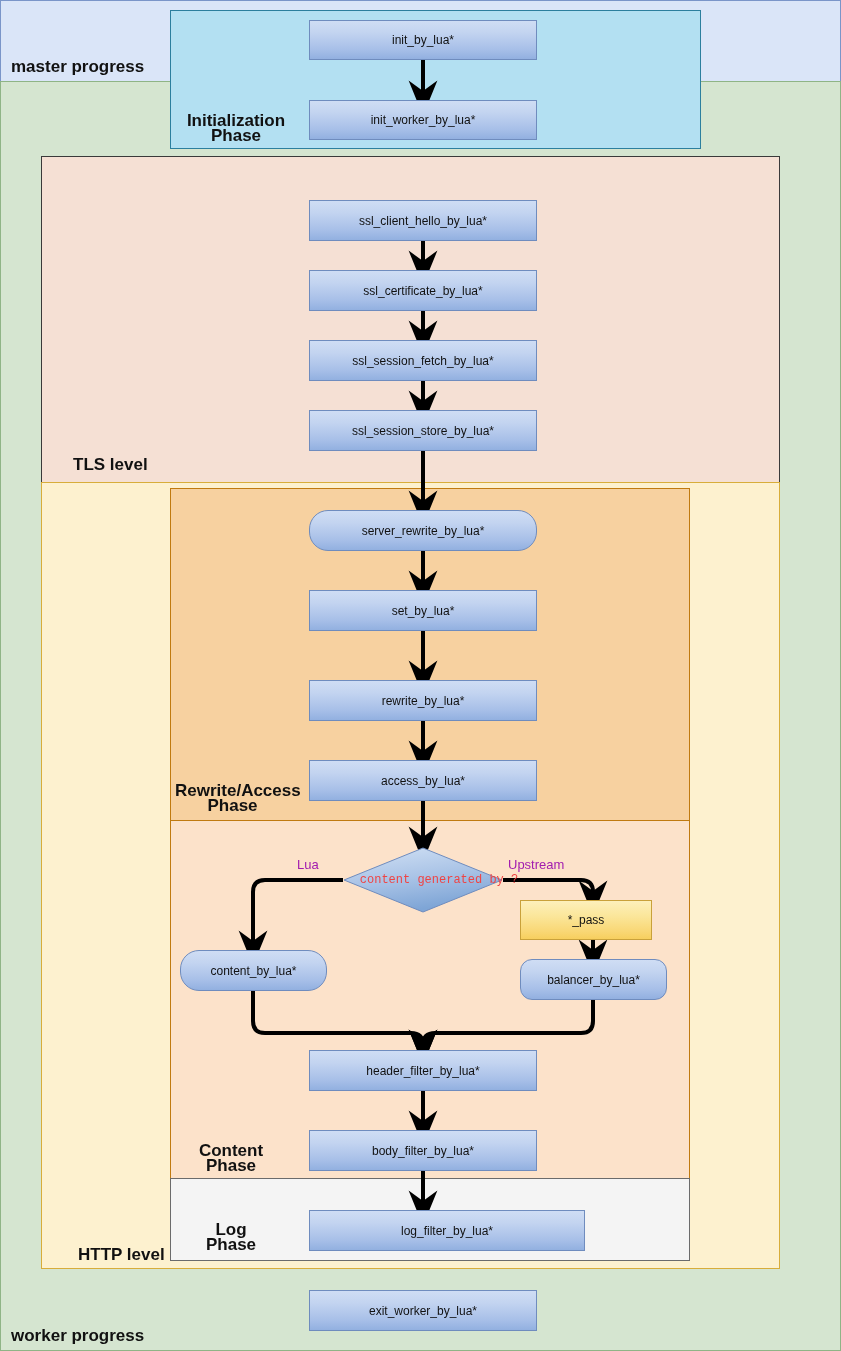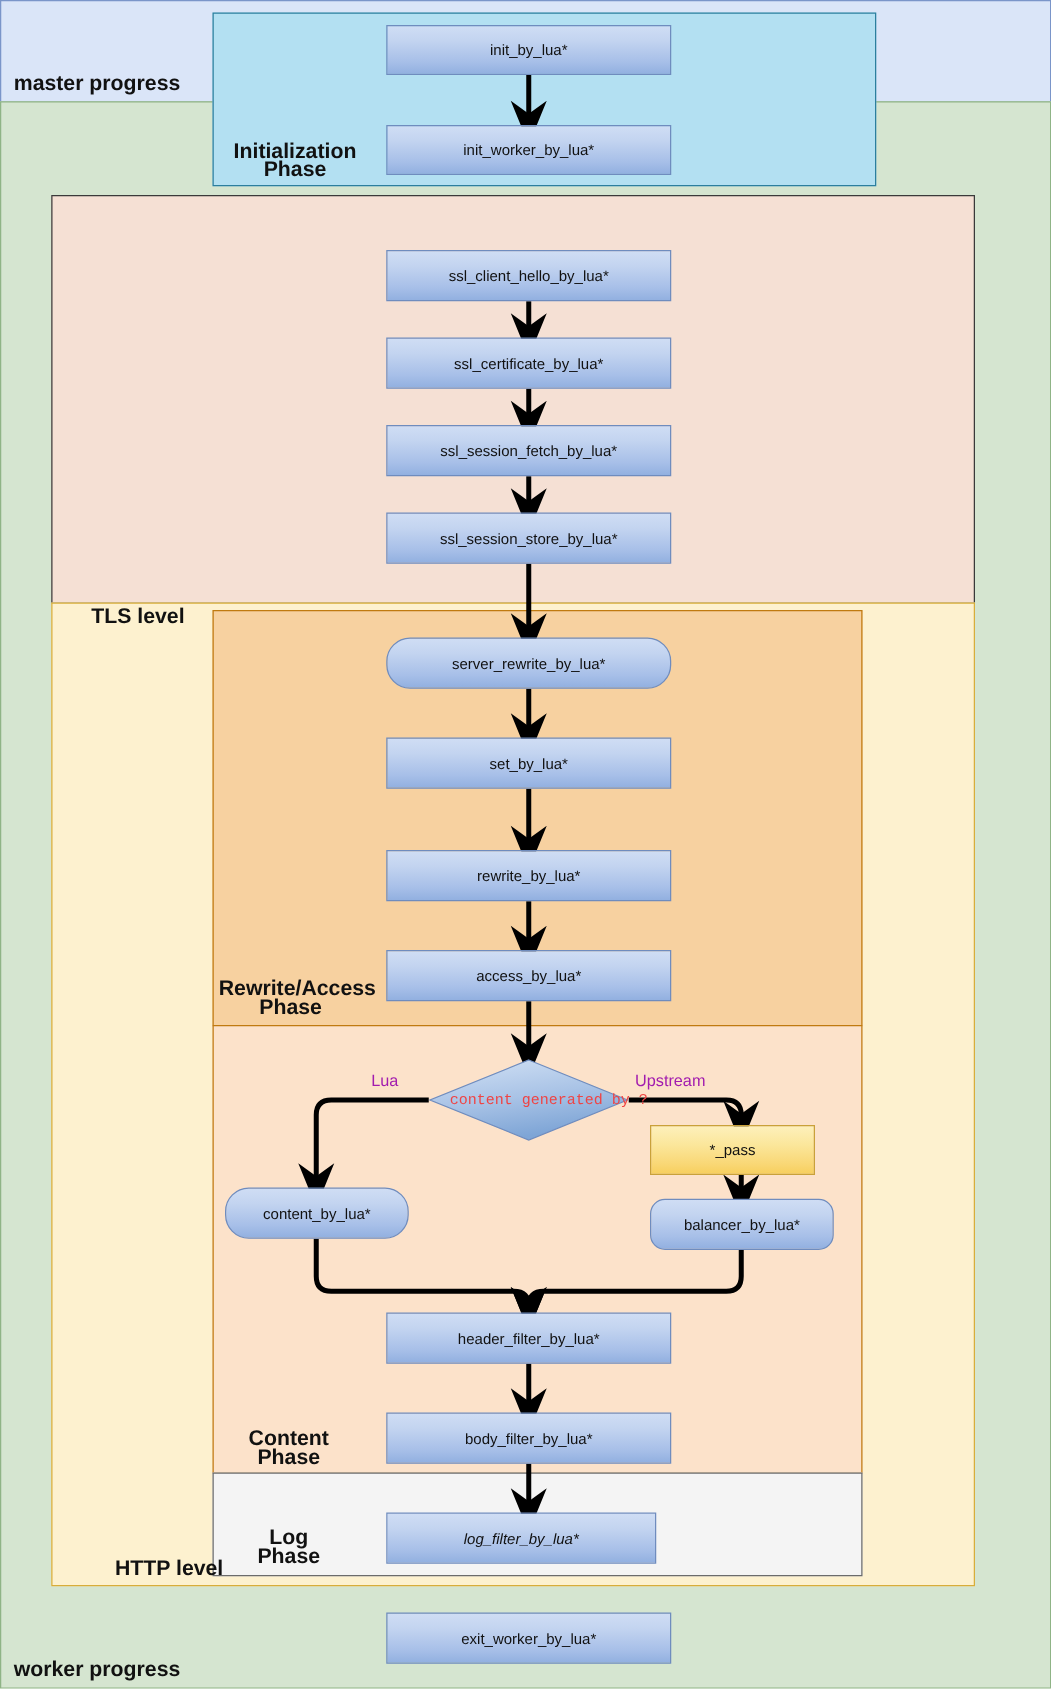--- a/index.html
+++ b/index.html
@@ -55,23 +55,23 @@
   <div class="region" id="http-region"></div>
   <div class="region" id="init-phase"></div>
   <div class="region" id="rewrite-phase"></div>
   <div class="region" id="content-phase"></div>
   <div class="region" id="log-phase"></div>
 
   <div class="region-label" style="left:11px;top:59px;">master progress</div>
 
   <div class="region-label" style="left:11px;top:1328px;">worker progress</div>
 
-  <div class="region-label" style="left:73px;top:457px;margin-top:28px;">TLS level</div>
+  <div class="region-label" style="left:73px;top:457px;">TLS level</div>
 
-  <div class="region-label" style="left:76px;top:1247px;padding-left:16px;">HTTP level</div>
+  <div class="region-label" style="left:62px;top:1247px;padding-left:16px;">HTTP level</div>
 
   <div class="region-label center" style="left:181px;top:113px;width:110px;">Initialization
 Phase</div>
 
   <div class="region-label center" style="left:175px;top:783px;width:115px;">Rewrite/Access
 Phase</div>
 
   <div class="region-label center" style="left:181px;top:1143px;width:100px;">Content
 Phase</div>
 
@@ -156,17 +156,17 @@
   <div class="node" style="left:180px;top:950px;width:147px;height:41px;border-radius:19px;">content_by_lua*</div>
 
   <div class="node pass" style="left:520px;top:900px;width:132px;height:40px;">*_pass</div>
 
   <div class="node" style="left:520px;top:959px;width:147px;height:41px;border-radius:12px;">balancer_by_lua*</div>
 
   <div class="node" style="left:309px;top:1050px;width:228px;height:41px;">header_filter_by_lua*</div>
 
   <div class="node" style="left:309px;top:1130px;width:228px;height:41px;">body_filter_by_lua*</div>
 
-  <div class="node" style="left:309px;top:1210px;width:216px;height:41px;font-style:italic;">log_filter_by_lua*</div>
+  <div class="node" style="left:309px;top:1210px;width:276px;height:41px;">log_filter_by_lua*</div>
 
   <div class="node" style="left:309px;top:1290px;width:228px;height:41px;">exit_worker_by_lua*</div>
 
 </div>
 
 </body></html>

